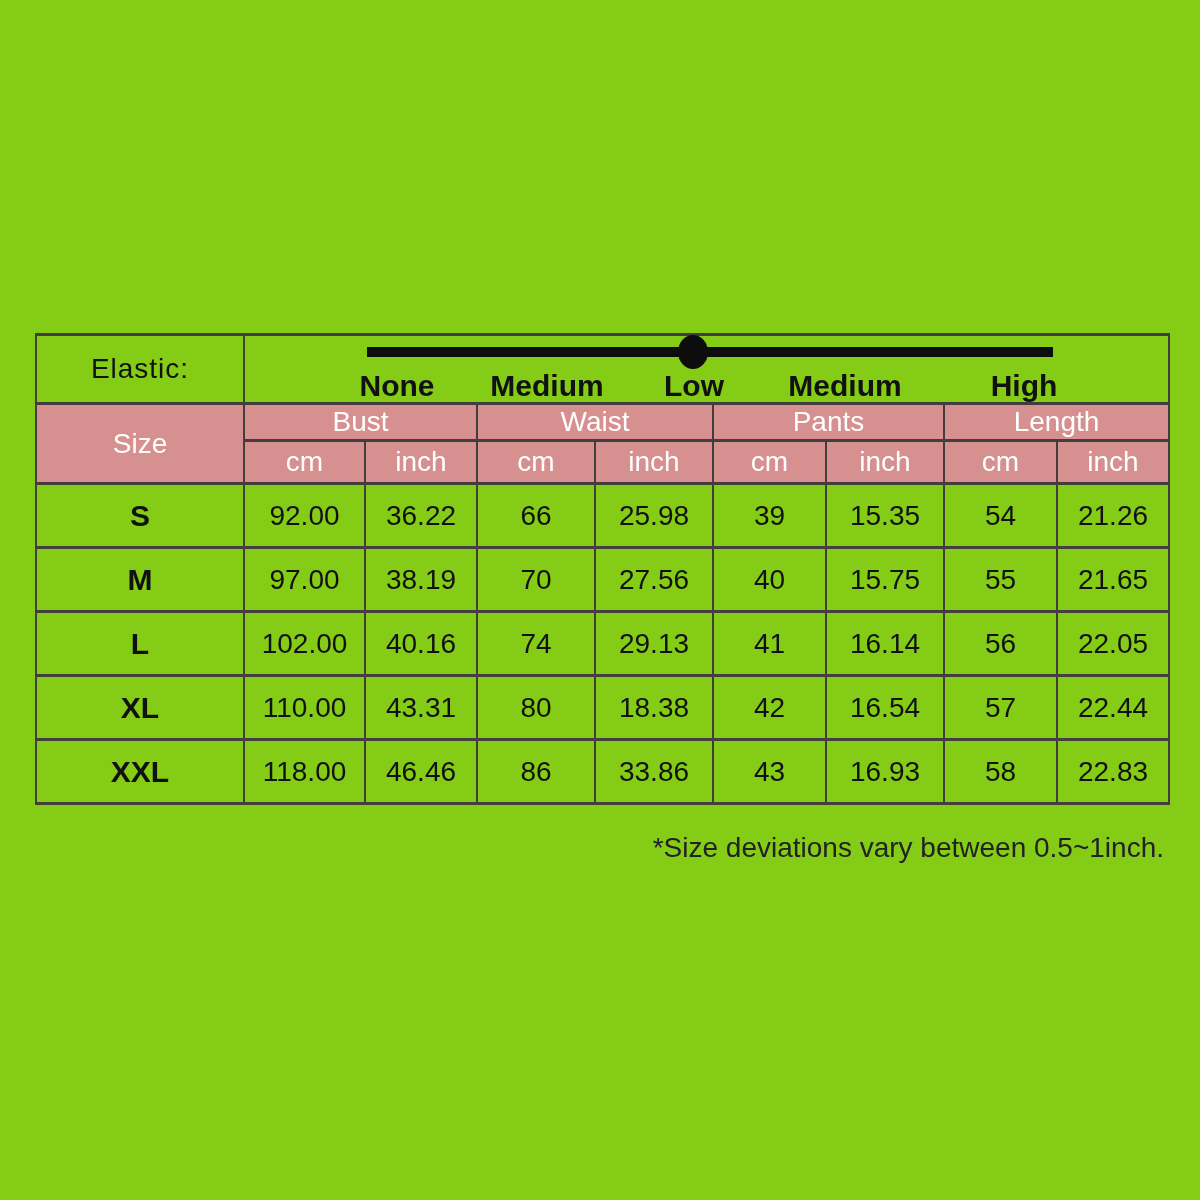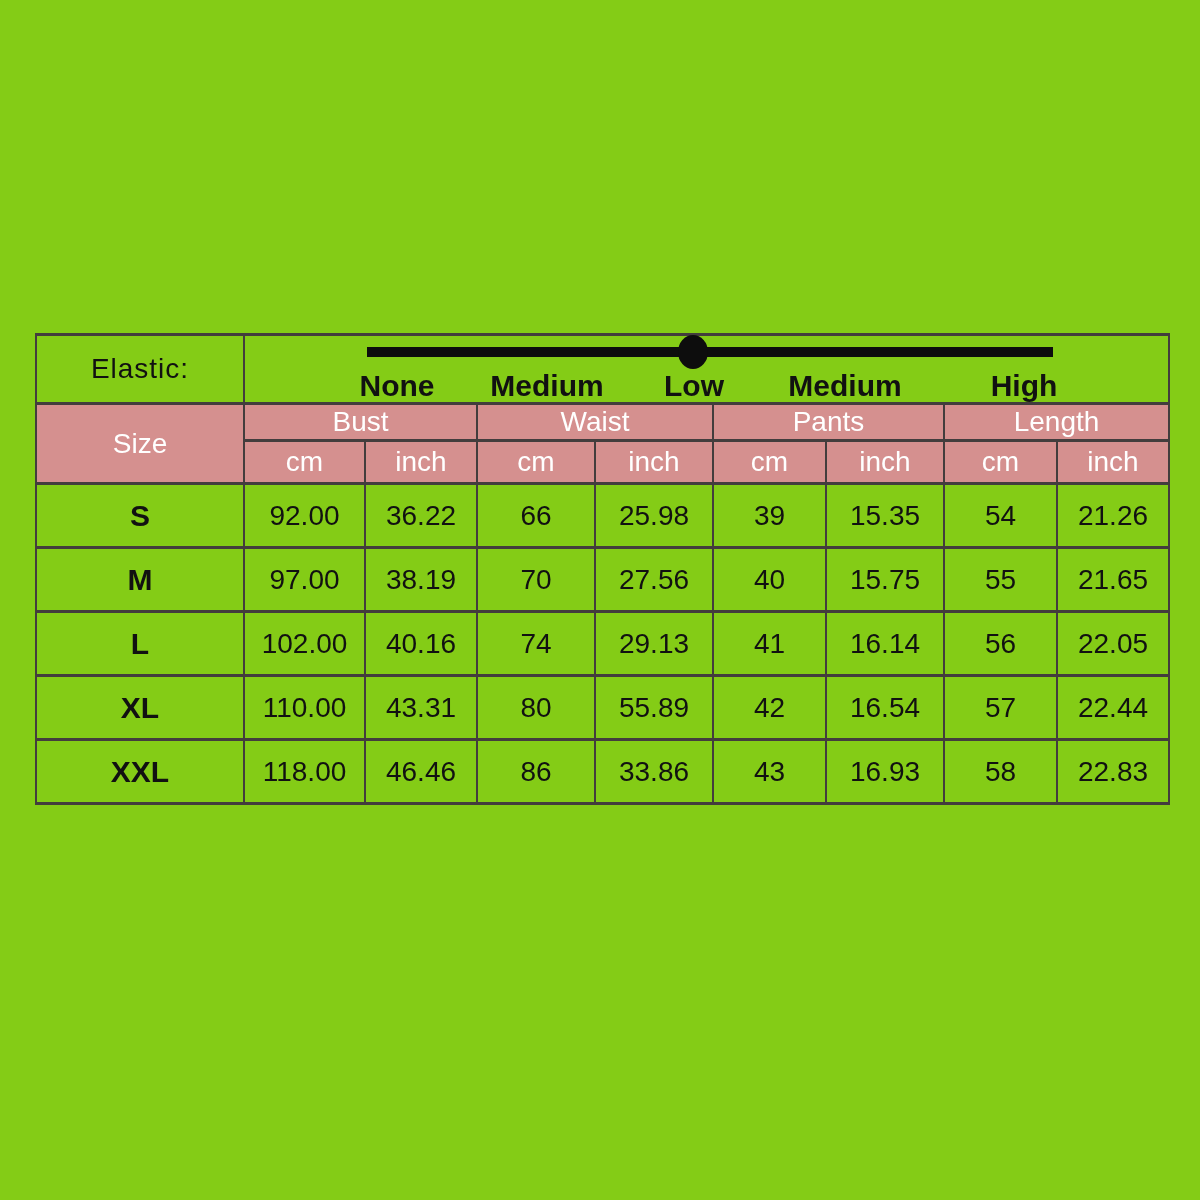--- a/index.html
+++ b/index.html
@@ -173,35 +173,36 @@
       <td>16.14</td>
       <td>56</td>
       <td>22.05</td>
     </tr>
 
     <tr class="r-data">
       <th class="sz">XL</th>
       <td>110.00</td>
       <td>43.31</td>
       <td>80</td>
-      <td>55.89</td>
+      <td>18.38</td>
       <td>42</td>
       <td>16.54</td>
       <td>57</td>
       <td>22.44</td>
     </tr>
 
     <tr class="r-data">
       <th class="sz">XXL</th>
       <td>118.00</td>
       <td>46.46</td>
       <td>86</td>
       <td>33.86</td>
       <td>43</td>
       <td>16.93</td>
       <td>58</td>
       <td>22.83</td>
     </tr>
   </tbody>
     </table>
 
+  <div class="footnote">*Size deviations vary between 0.5~1inch.</div>
 
 </div>
 
 </body></html>

